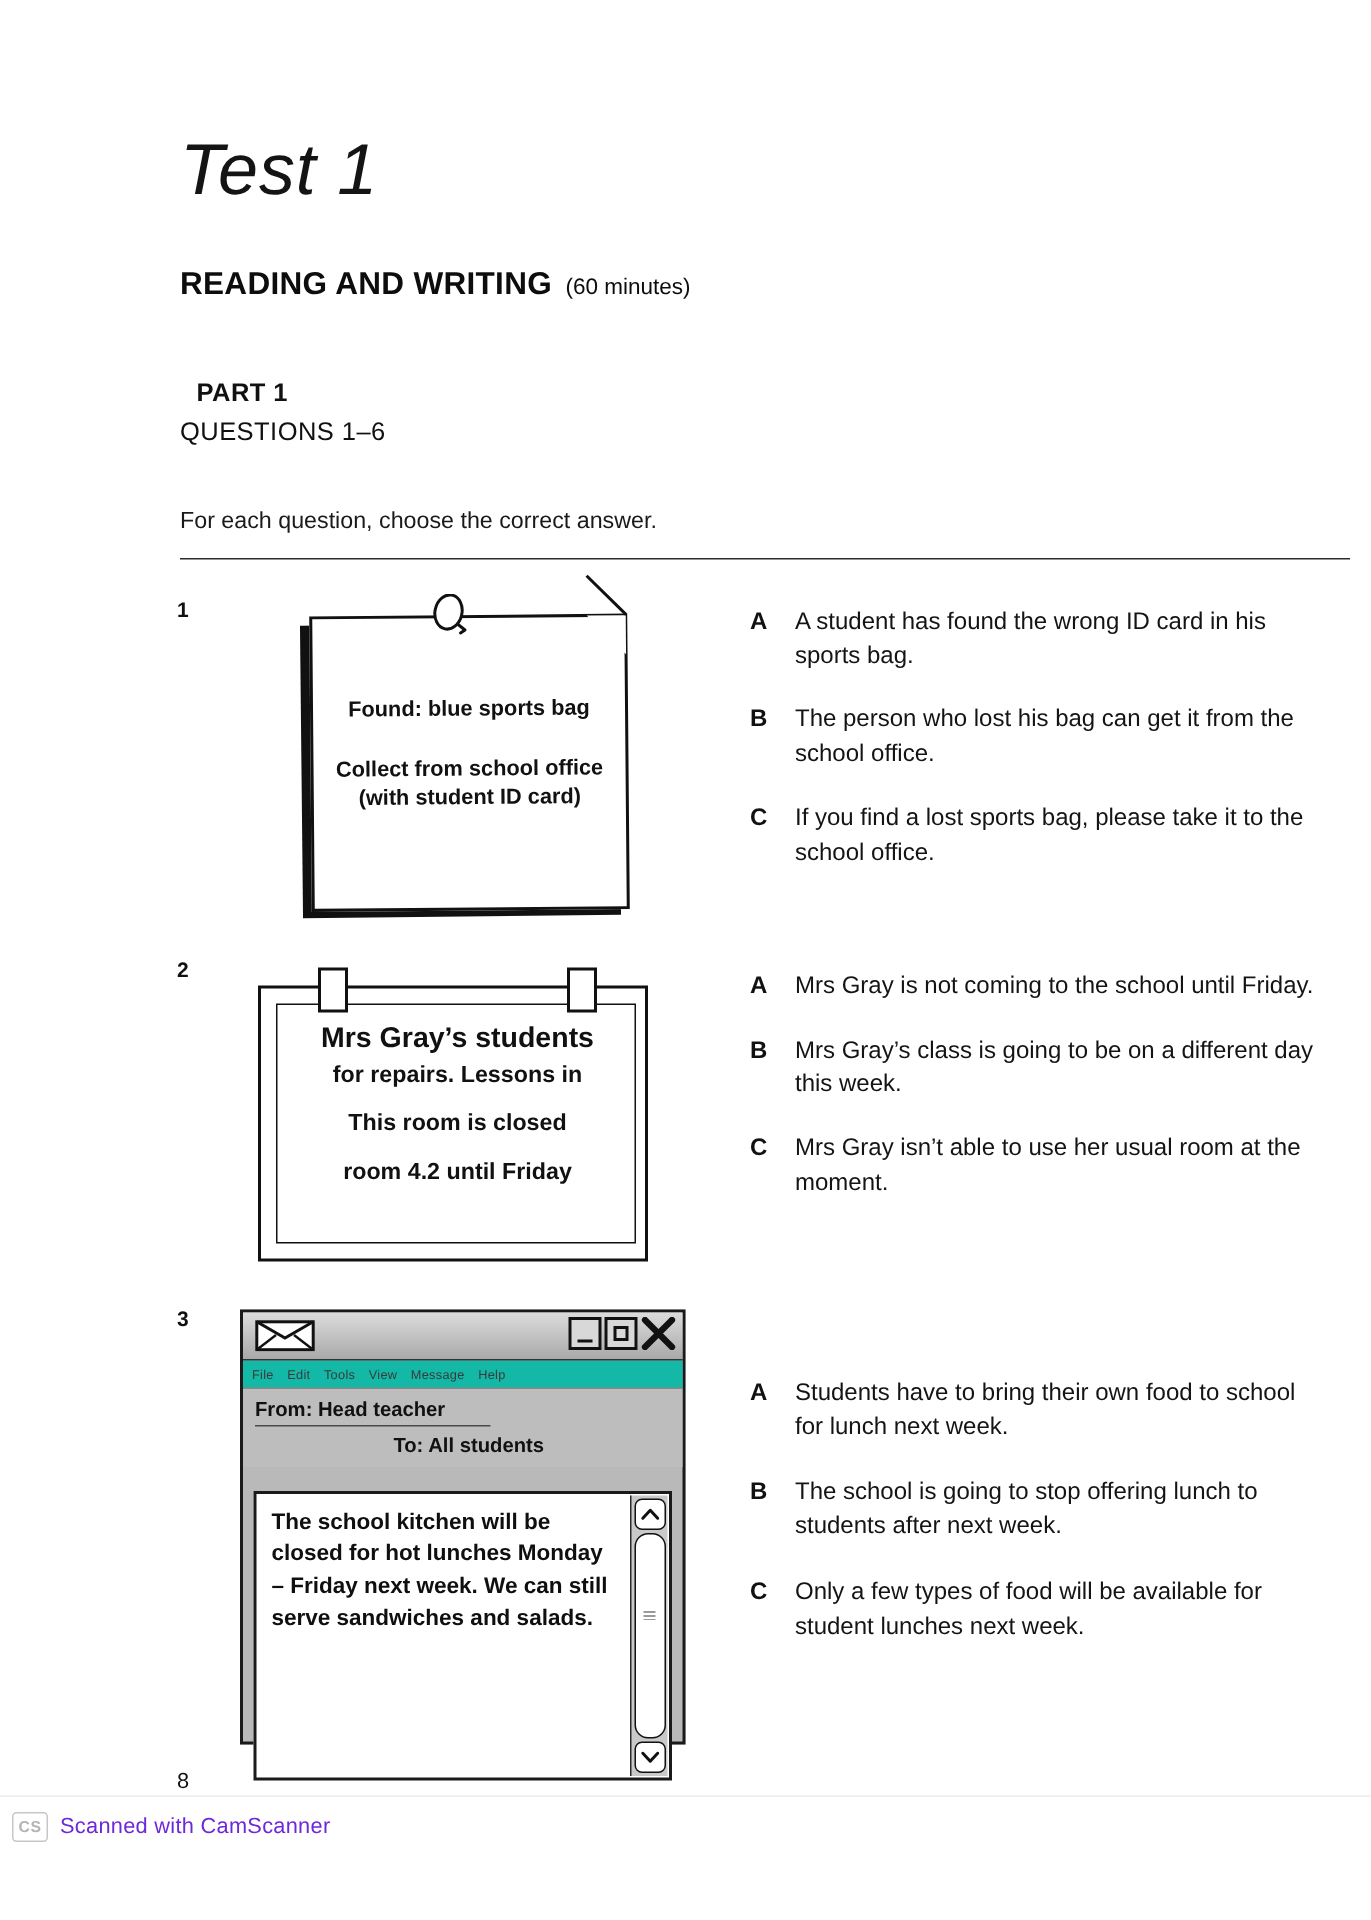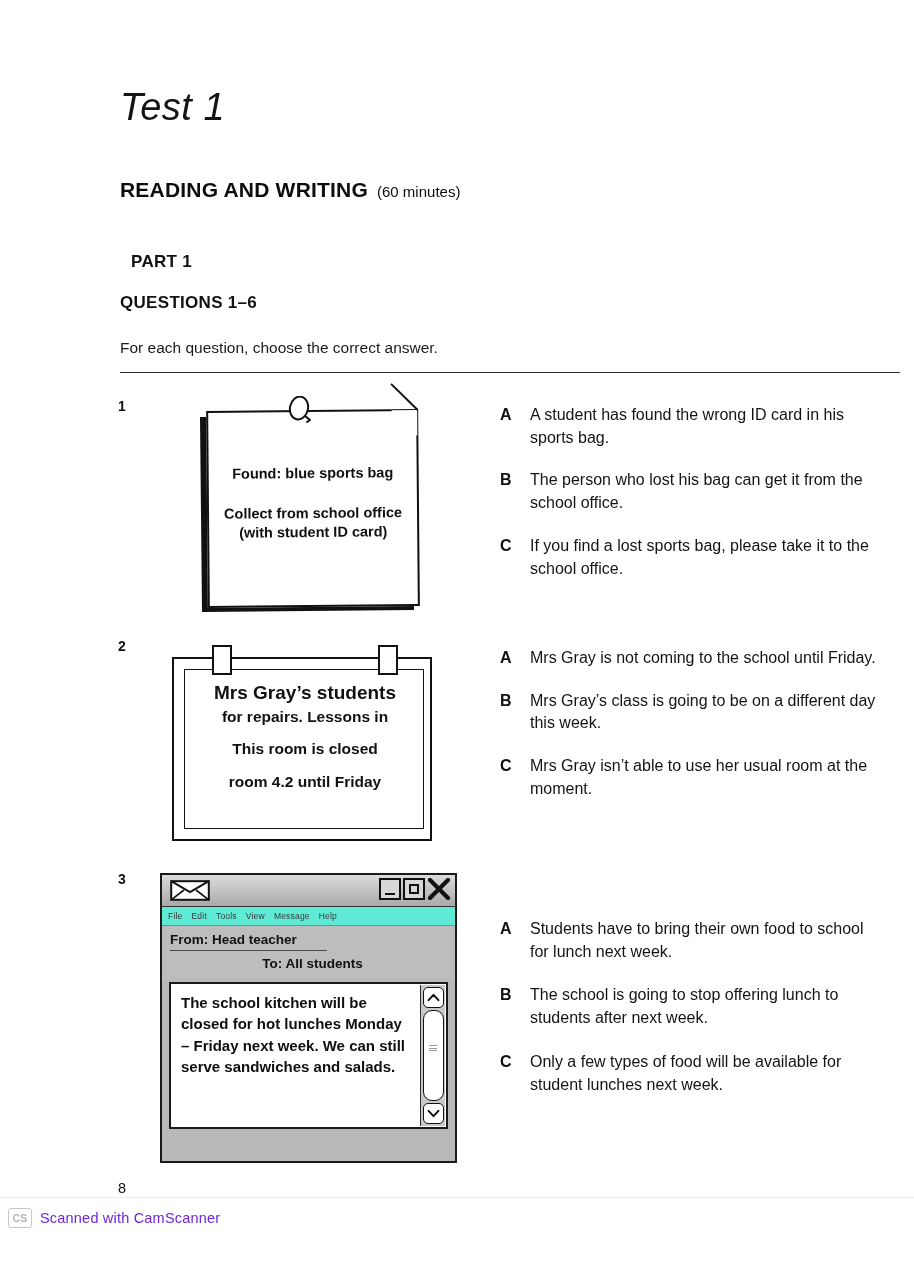--- a/index.html
+++ b/index.html
@@ -22,21 +22,21 @@
     left: 0; top: 0;
     width: 914px;
     height: 1280px;
   }
 
   
   .test-title {
     position: absolute;
     left: 120px;
     top: 86px;
-    font-size: 38px;
+    font-size: 48px;
     font-style: italic;
     font-weight: 400;
     letter-spacing: 0.5px;
     color: #141414;
   }
   .section-head {
     position: absolute;
     left: 120px;
     top: 178px;
     font-size: 21px;
@@ -55,23 +55,23 @@
     position: absolute;
     left: 131px;
     top: 252px;
     font-size: 17px;
     font-weight: bold;
     letter-spacing: 0.3px;
   }
   .questions-head {
     position: absolute;
     left: 120px;
-    top: 293px;
+    top: 278px;
     font-size: 17px;
-    font-weight: bold;
+    font-weight: normal;
     letter-spacing: 0.3px;
     text-align: center;
   }
   .instruction {
     position: absolute;
     left: 120px;
     top: 339px;
     font-size: 15.5px;
     color: #1a1a1a;
   }
@@ -279,21 +279,21 @@
     border: 2px solid #111;
     box-sizing: border-box;
   }
   .win-btn.close {
     border: none;
     background: transparent;
     width: 24px;
   }
   .menubar {
     height: 18px;
-    background: #5eead4;
+    background: #14b8a6;
     border-bottom: 1px solid #888;
     display: flex;
     align-items: center;
     padding-left: 6px;
     gap: 9px;
     text-align: center;
   }
   .menu-item {
     font-size: 8.5px;
     color: #3a3a3a;
@@ -316,22 +316,22 @@
     padding-right: 30px;
     margin-left: 8px;
     padding-left: 0;
   }
   .hdr-row.to {
     padding-left: 8px;
     margin-top: 2px;
   }
   .body-area {
     position: relative;
-    margin: 4px 7px 9px 7px;
-    height: 147px;
+    margin: 16px 7px 9px 7px;
+    height: 193px;
     background: #fff;
     border: 2.2px solid #1a1a1a;
     box-sizing: border-box;
   }
   .body-text {
     position: absolute;
     left: 10px; top: 8px;
     right: 34px;
     font-size: 15px;
     font-weight: bold;

